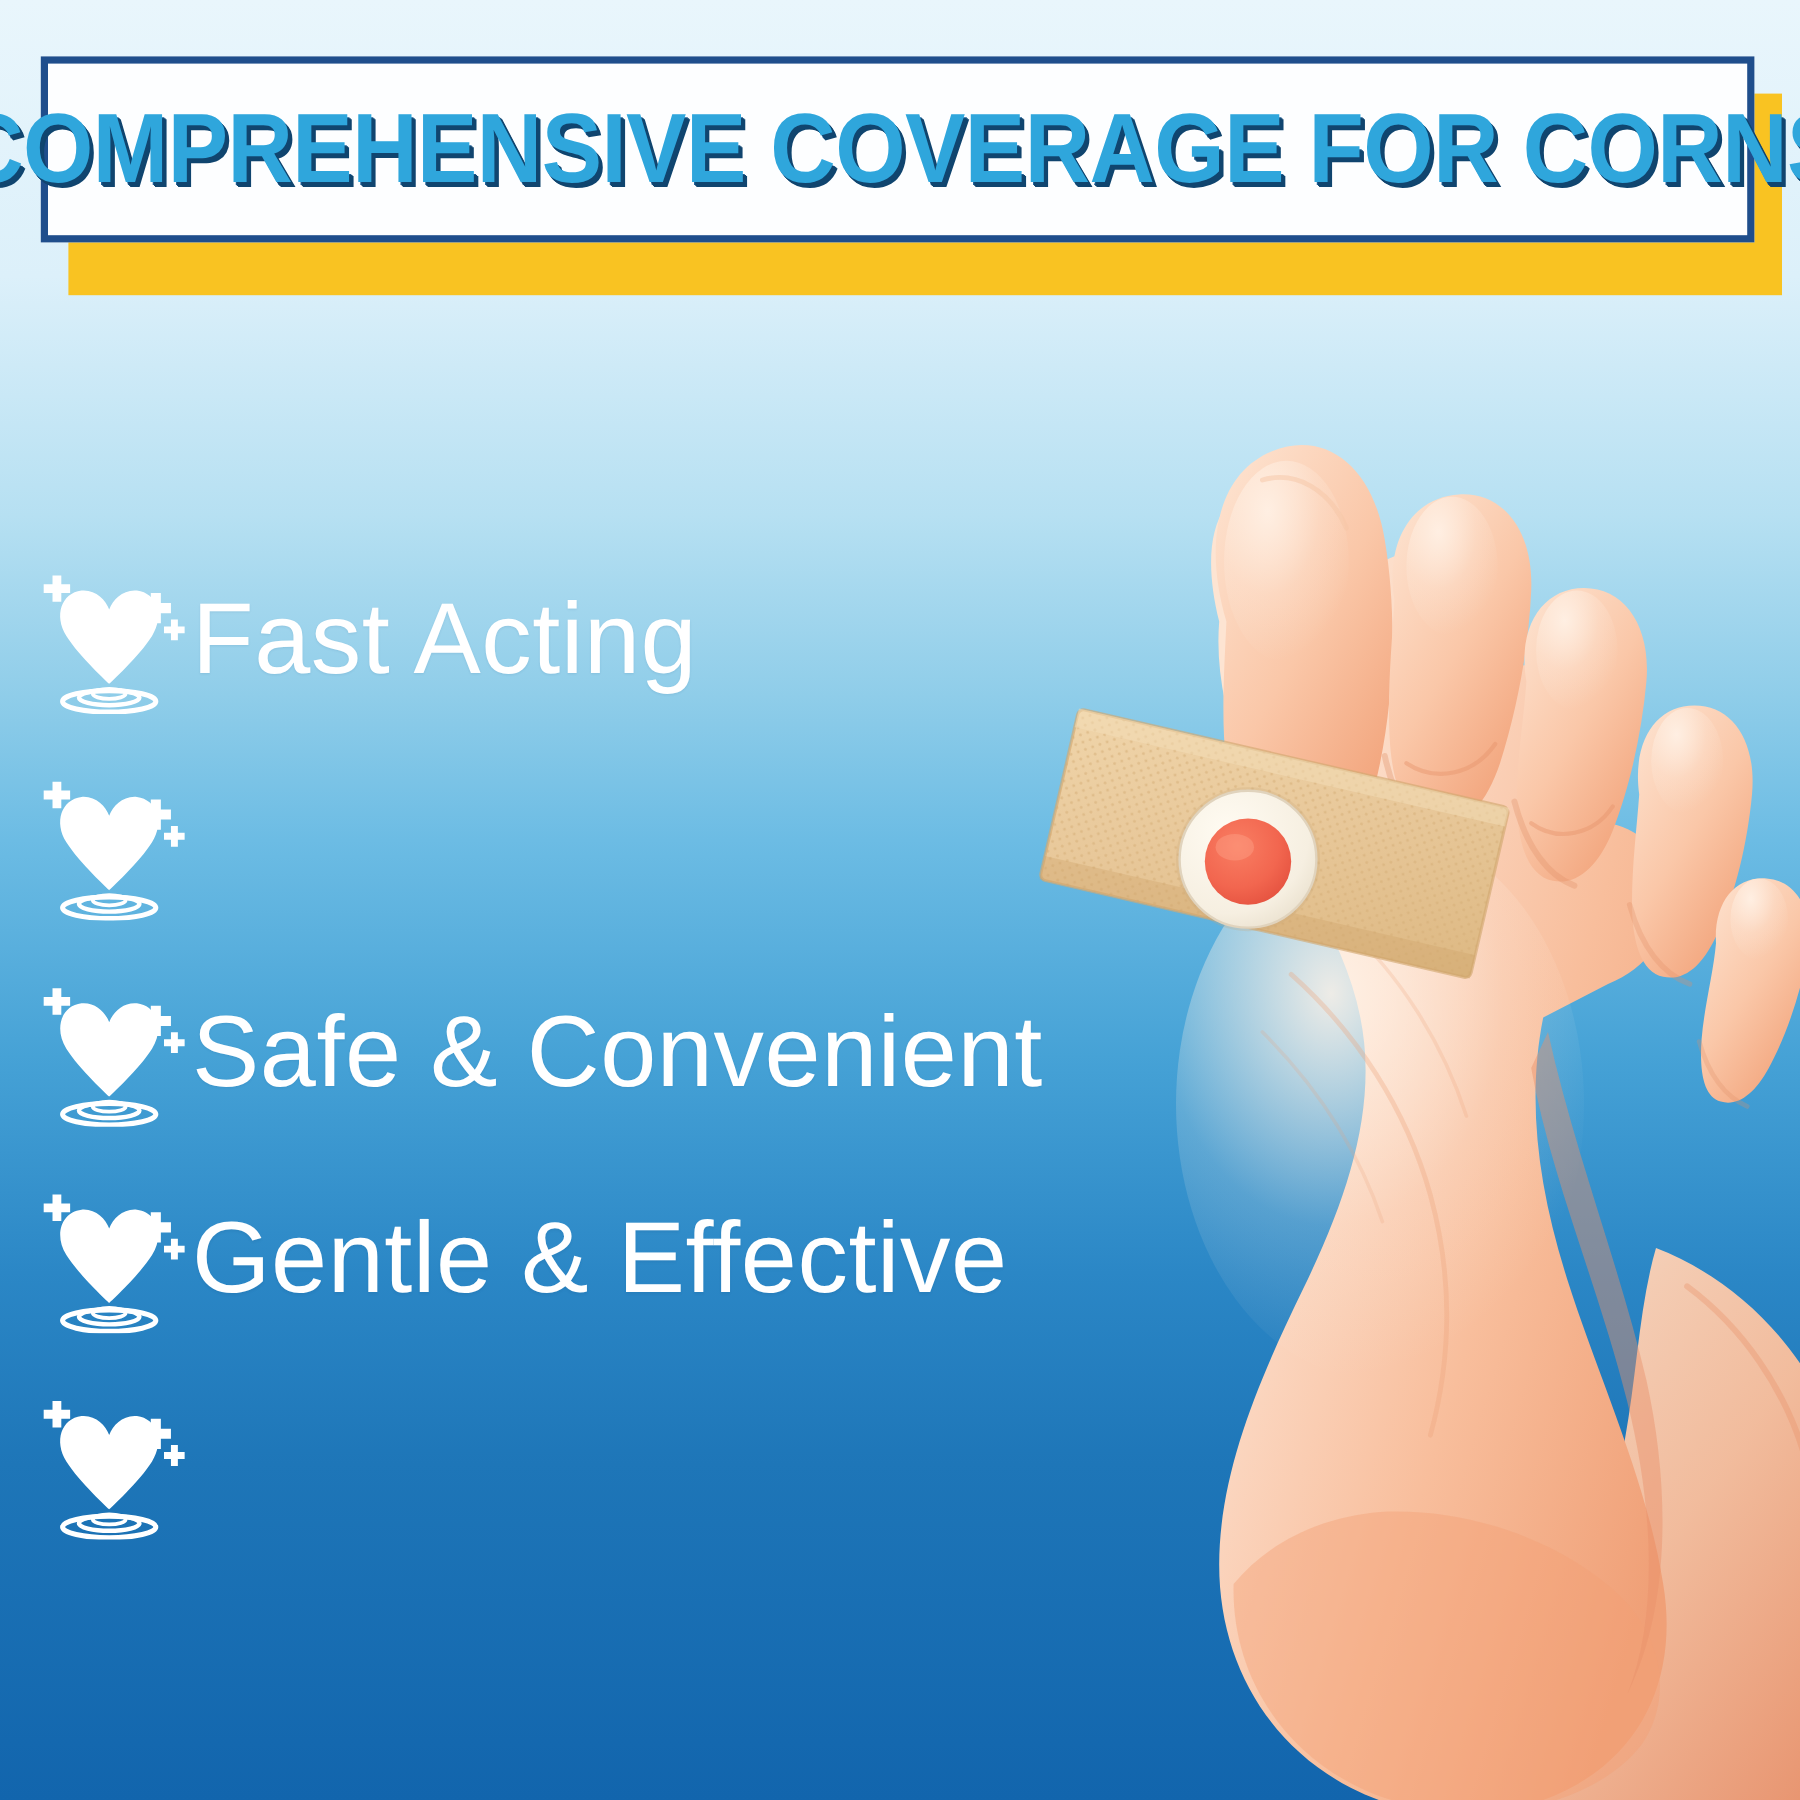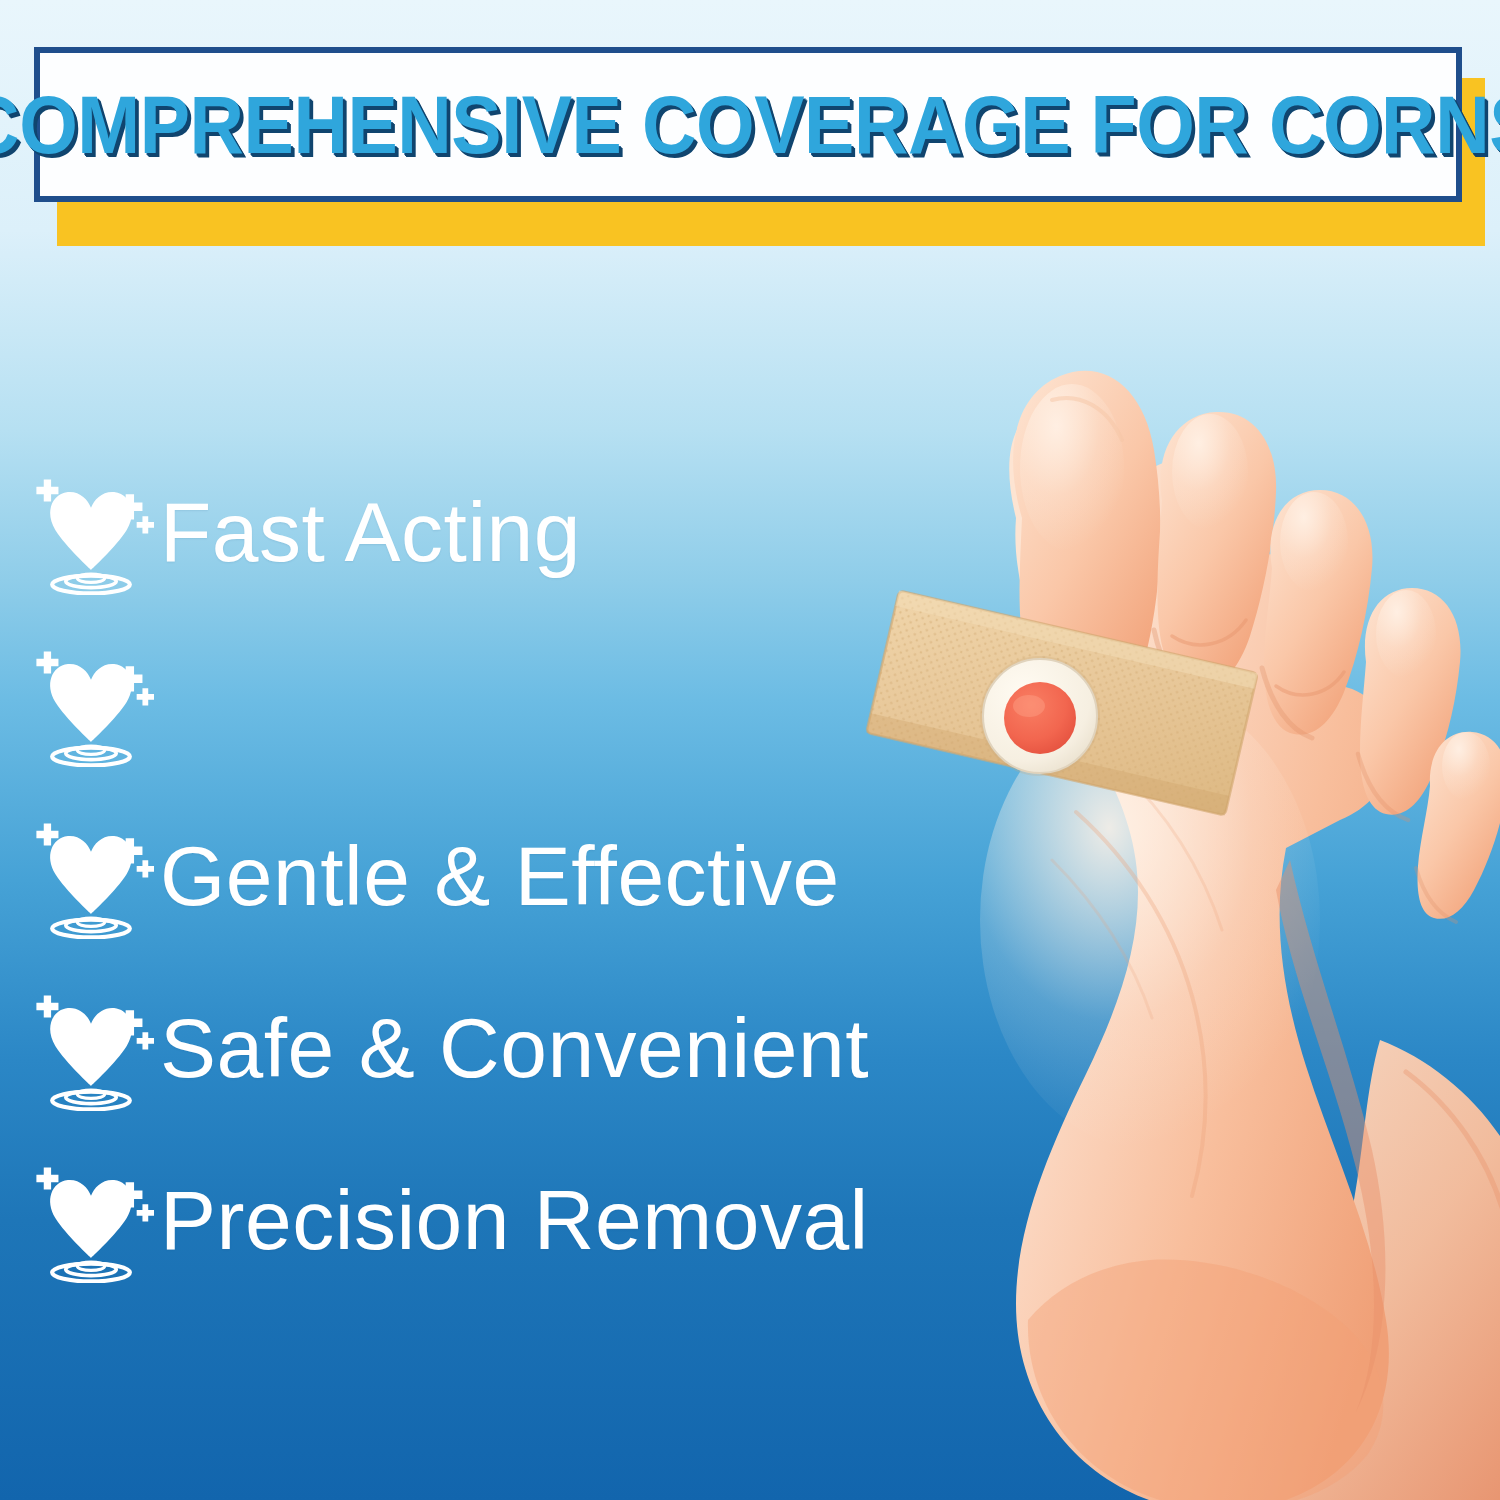--- a/index.html
+++ b/index.html
@@ -383,55 +383,54 @@
                  C 60 96, 36 74, 26 58
                  C 16 42, 22 24, 38 22
                  C 49 21, 57 29, 60 37
                  C 63 29, 71 21, 82 22
                  C 98 24, 104 42, 94 58
                  C 84 74, 60 96, 60 96 Z" fill="#FFFFFF"></path>
         <ellipse cx="60" cy="104" rx="13" ry="4" fill="none" stroke="#FFFFFF" stroke-width="3"></ellipse>
         <ellipse cx="60" cy="107" rx="24" ry="6" fill="none" stroke="#FFFFFF" stroke-width="3.5"></ellipse>
         <ellipse cx="60" cy="110" rx="37" ry="8.5" fill="none" stroke="#FFFFFF" stroke-width="4"></ellipse>
       </svg>
-      <span class="feature-label">Gentle &amp; Effective</span>
+      <span class="feature-label">Safe &amp; Convenient</span>
     </div>
 
     <div class="feature-row">
       <svg class="feature-icon" viewBox="0 0 120 120">
         <path d="M15 10 h7 v7 h7 v7 h-7 v7 h-7 v-7 h-7 v-7 h7 z" fill="#FFFFFF"></path>
         <path d="M93 24 h8 v8 h8 v8 h-8 v8 h-8 v-8 h-8 v-8 h8 z" fill="#FFFFFF"></path>
         <path d="M109 45 h5.5 v5.5 h5.5 v5.5 h-5.5 v5.5 h-5.5 v-5.5 h-5.5 v-5.5 h5.5 z" fill="#FFFFFF"></path>
         <path d="M60 96
                  C 60 96, 36 74, 26 58
                  C 16 42, 22 24, 38 22
                  C 49 21, 57 29, 60 37
                  C 63 29, 71 21, 82 22
                  C 98 24, 104 42, 94 58
                  C 84 74, 60 96, 60 96 Z" fill="#FFFFFF"></path>
         <ellipse cx="60" cy="104" rx="13" ry="4" fill="none" stroke="#FFFFFF" stroke-width="3"></ellipse>
         <ellipse cx="60" cy="107" rx="24" ry="6" fill="none" stroke="#FFFFFF" stroke-width="3.5"></ellipse>
         <ellipse cx="60" cy="110" rx="37" ry="8.5" fill="none" stroke="#FFFFFF" stroke-width="4"></ellipse>
       </svg>
-      <span class="feature-label">Safe &amp; Convenient</span>
+      <span class="feature-label">Gentle &amp; Effective</span>
     </div>
 
     <div class="feature-row">
       <svg class="feature-icon" viewBox="0 0 120 120">
         <path d="M15 10 h7 v7 h7 v7 h-7 v7 h-7 v-7 h-7 v-7 h7 z" fill="#FFFFFF"></path>
         <path d="M93 24 h8 v8 h8 v8 h-8 v8 h-8 v-8 h-8 v-8 h8 z" fill="#FFFFFF"></path>
         <path d="M109 45 h5.5 v5.5 h5.5 v5.5 h-5.5 v5.5 h-5.5 v-5.5 h-5.5 v-5.5 h5.5 z" fill="#FFFFFF"></path>
         <path d="M60 96
                  C 60 96, 36 74, 26 58
                  C 16 42, 22 24, 38 22
                  C 49 21, 57 29, 60 37
                  C 63 29, 71 21, 82 22
                  C 98 24, 104 42, 94 58
                  C 84 74, 60 96, 60 96 Z" fill="#FFFFFF"></path>
         <ellipse cx="60" cy="104" rx="13" ry="4" fill="none" stroke="#FFFFFF" stroke-width="3"></ellipse>
         <ellipse cx="60" cy="107" rx="24" ry="6" fill="none" stroke="#FFFFFF" stroke-width="3.5"></ellipse>
         <ellipse cx="60" cy="110" rx="37" ry="8.5" fill="none" stroke="#FFFFFF" stroke-width="4"></ellipse>
       </svg>
-      <span class="feature-label">Precision Removal</span>
     </div>
 
   </div>
 </div>
 
 </body></html>

